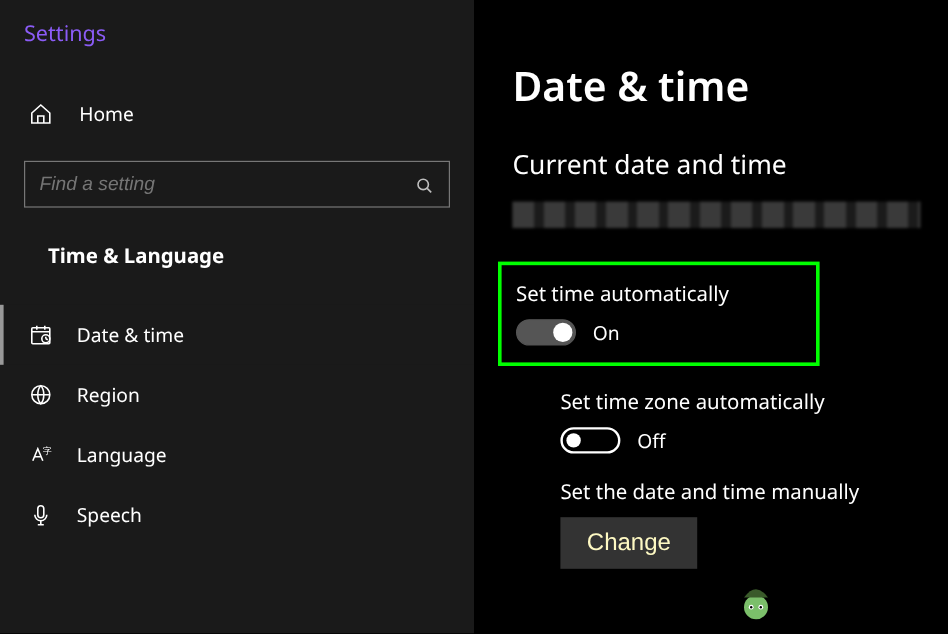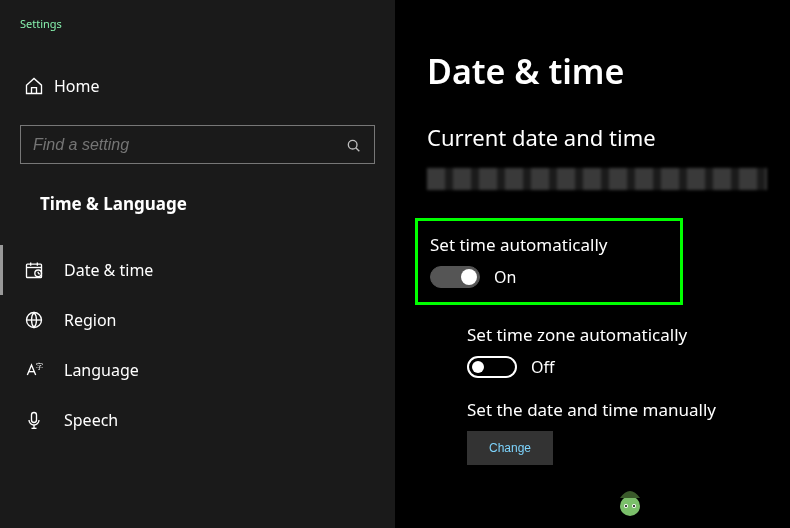--- a/index.html
+++ b/index.html
@@ -12,30 +12,30 @@
       overflow: hidden;
       display: flex;
     }
     .sidebar {
       width: 395px;
       height: 100%;
       background: #1a1a1a;
       padding-top: 16px;
     }
     .window-title {
-      font-size: 11px;
+      font-size: 18px;
       padding-left: 20px;
-      color: #86efac;
+      color: #8b5cf6;
       font-weight: 400;
       margin-bottom: 36px;
     }
     .home-row {
       display: flex;
       align-items: center;
-      gap: 10px;
+      gap: 22px;
       padding: 8px 24px 8px 24px;
       margin-bottom: 20px;
       cursor: pointer;
     }
     .home-row .icon { width: 20px; height: 20px; }
     .home-row span.label { font-size: 16px; }
     .search-wrap {
       margin: 0 20px 28px 20px;
     }
     .search {
@@ -145,23 +145,23 @@
       width: 12px;
       height: 12px;
       background: #fff;
       border-radius: 50%;
     }
     .toggle-state { font-size: 16px; }
     .group { margin-bottom: 20px; margin-left: 40px; }
     .change-btn {
       display: inline-block;
       background: #333;
-      color: #7dd3fc;
+      color: #fef9c3;
       padding: 10px 22px;
-      font-size: 12px;
+      font-size: 20px;
       cursor: pointer;
       border: none;
     }
     .mascot {
       position: absolute;
       right: 140px;
       bottom: 8px;
       width: 40px;
       height: 40px;
     }

